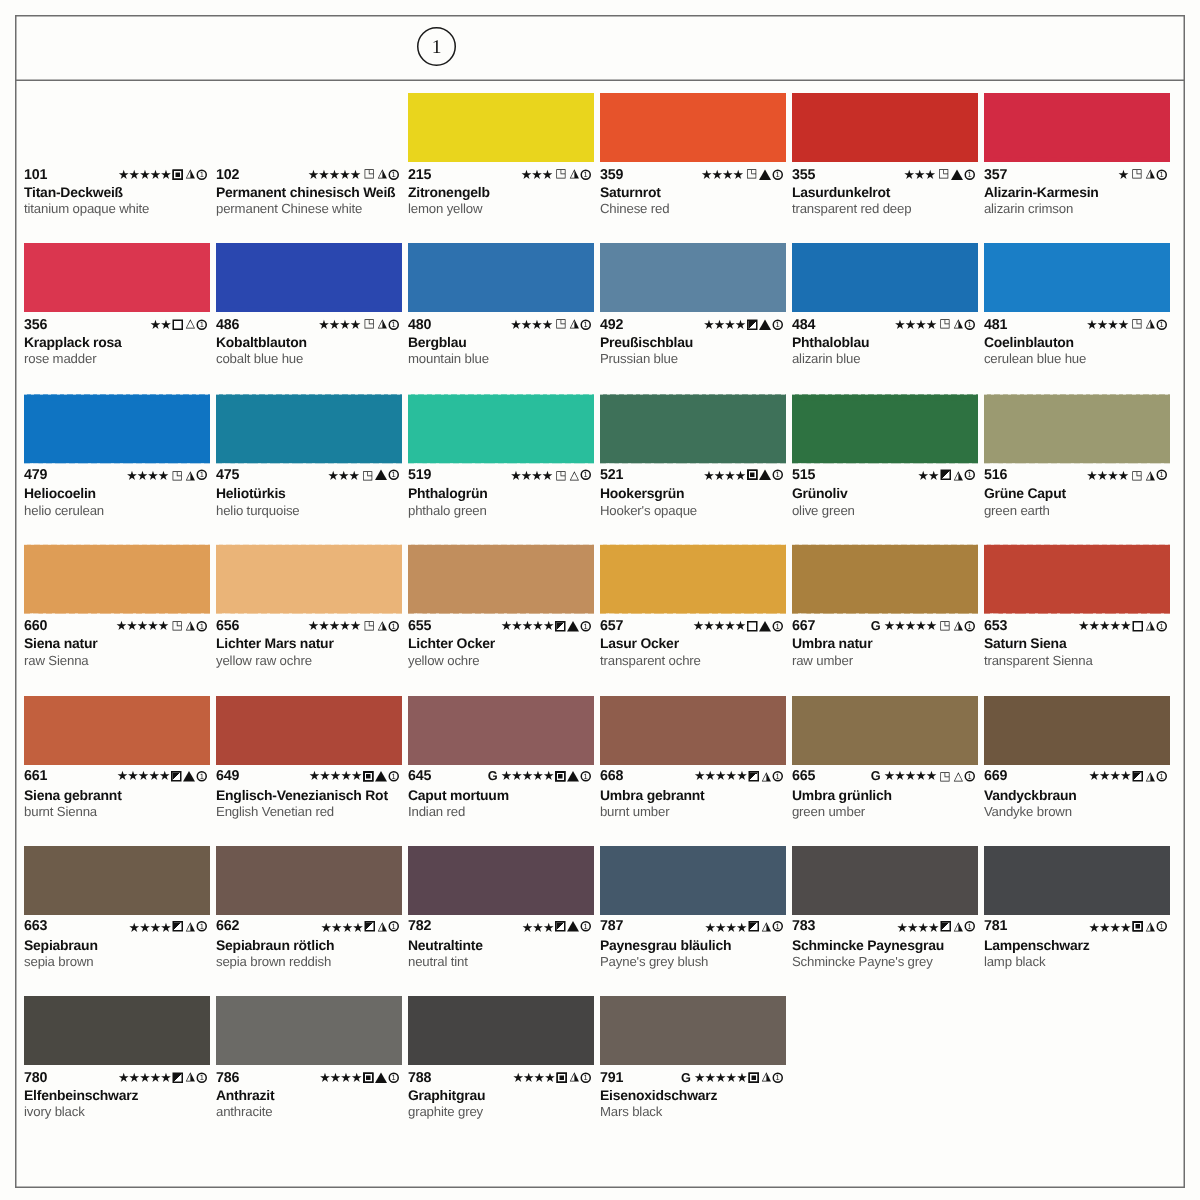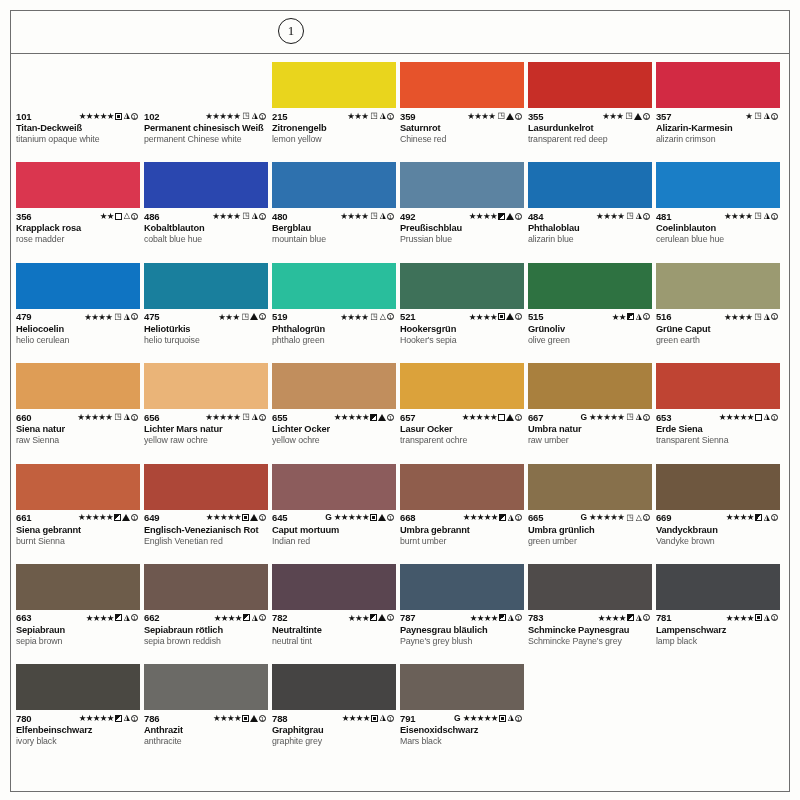--- a/index.html
+++ b/index.html
@@ -449,21 +449,21 @@
             <div class="meta-top">
               <span class="code">521</span>
               <span class="marks">
                 <span class="stars">★★★★</span>
                 <span class="sq full"></span>
                 <span class="tri"></span>
                 <span class="circ">1</span>
               </span>
             </div>
             <div class="name-de">Hookersgrün</div>
-            <div class="name-en">Hooker's sepia</div>
+            <div class="name-en">Hooker's opaque</div>
           </div>
         </div>
         <div class="cell">
           <div class="swatch-wrap">
             <div class="swatch" style="background:#2f7242;"></div>
           </div>
           <div class="meta">
             <div class="meta-top">
               <span class="code">515</span>
               <span class="marks">
@@ -595,21 +595,21 @@
           <div class="meta">
             <div class="meta-top">
               <span class="code">653</span>
               <span class="marks">
                 <span class="stars">★★★★★</span>
                 <span class="sq open"></span>
                 <span class="gly" style="font-size:8px;">◮</span>
                 <span class="circ">1</span>
               </span>
             </div>
-            <div class="name-de">Erde Siena</div>
+            <div class="name-de">Saturn Siena</div>
             <div class="name-en">transparent Sienna</div>
           </div>
         </div>
       </div>
       <div class="row">
         <div class="cell">
           <div class="swatch-wrap">
             <div class="swatch" style="background:#c0603f;"></div>
           </div>
           <div class="meta">

